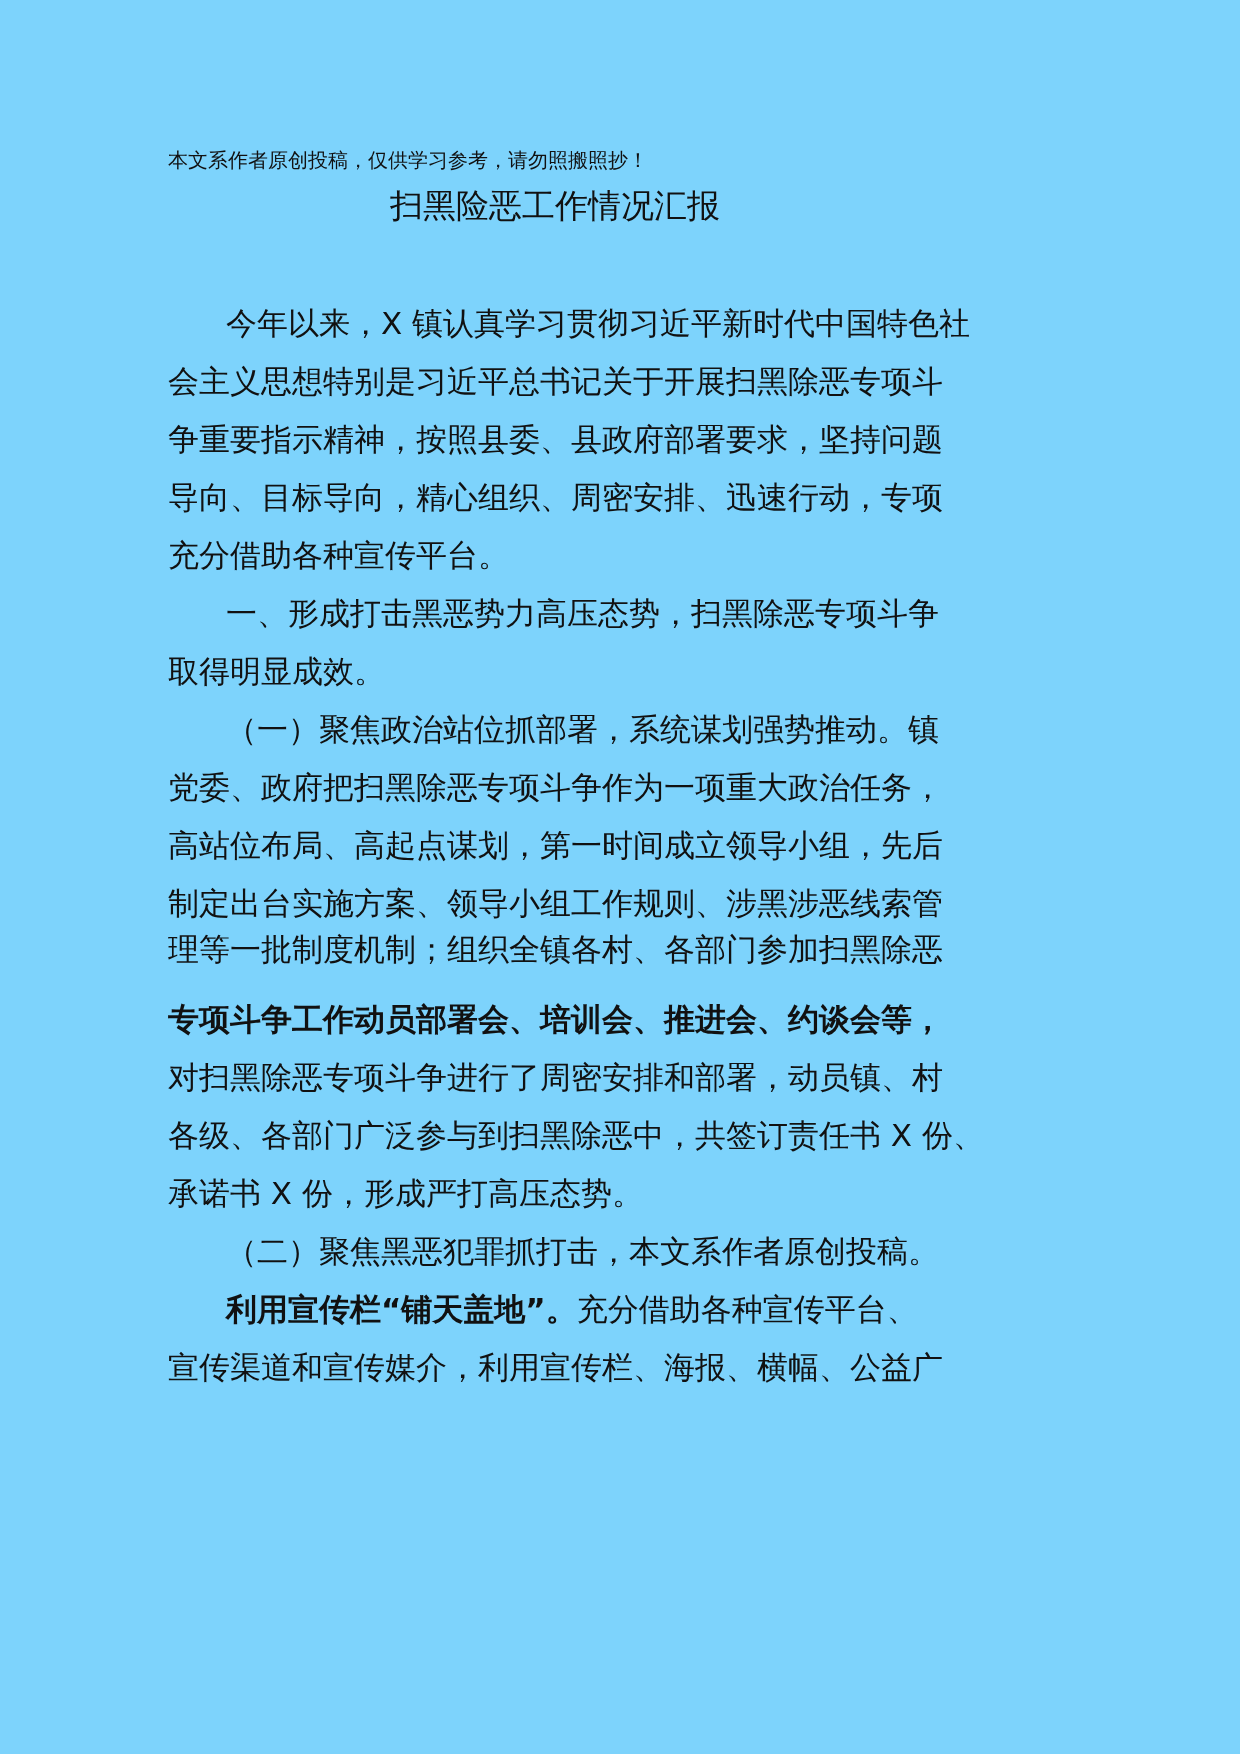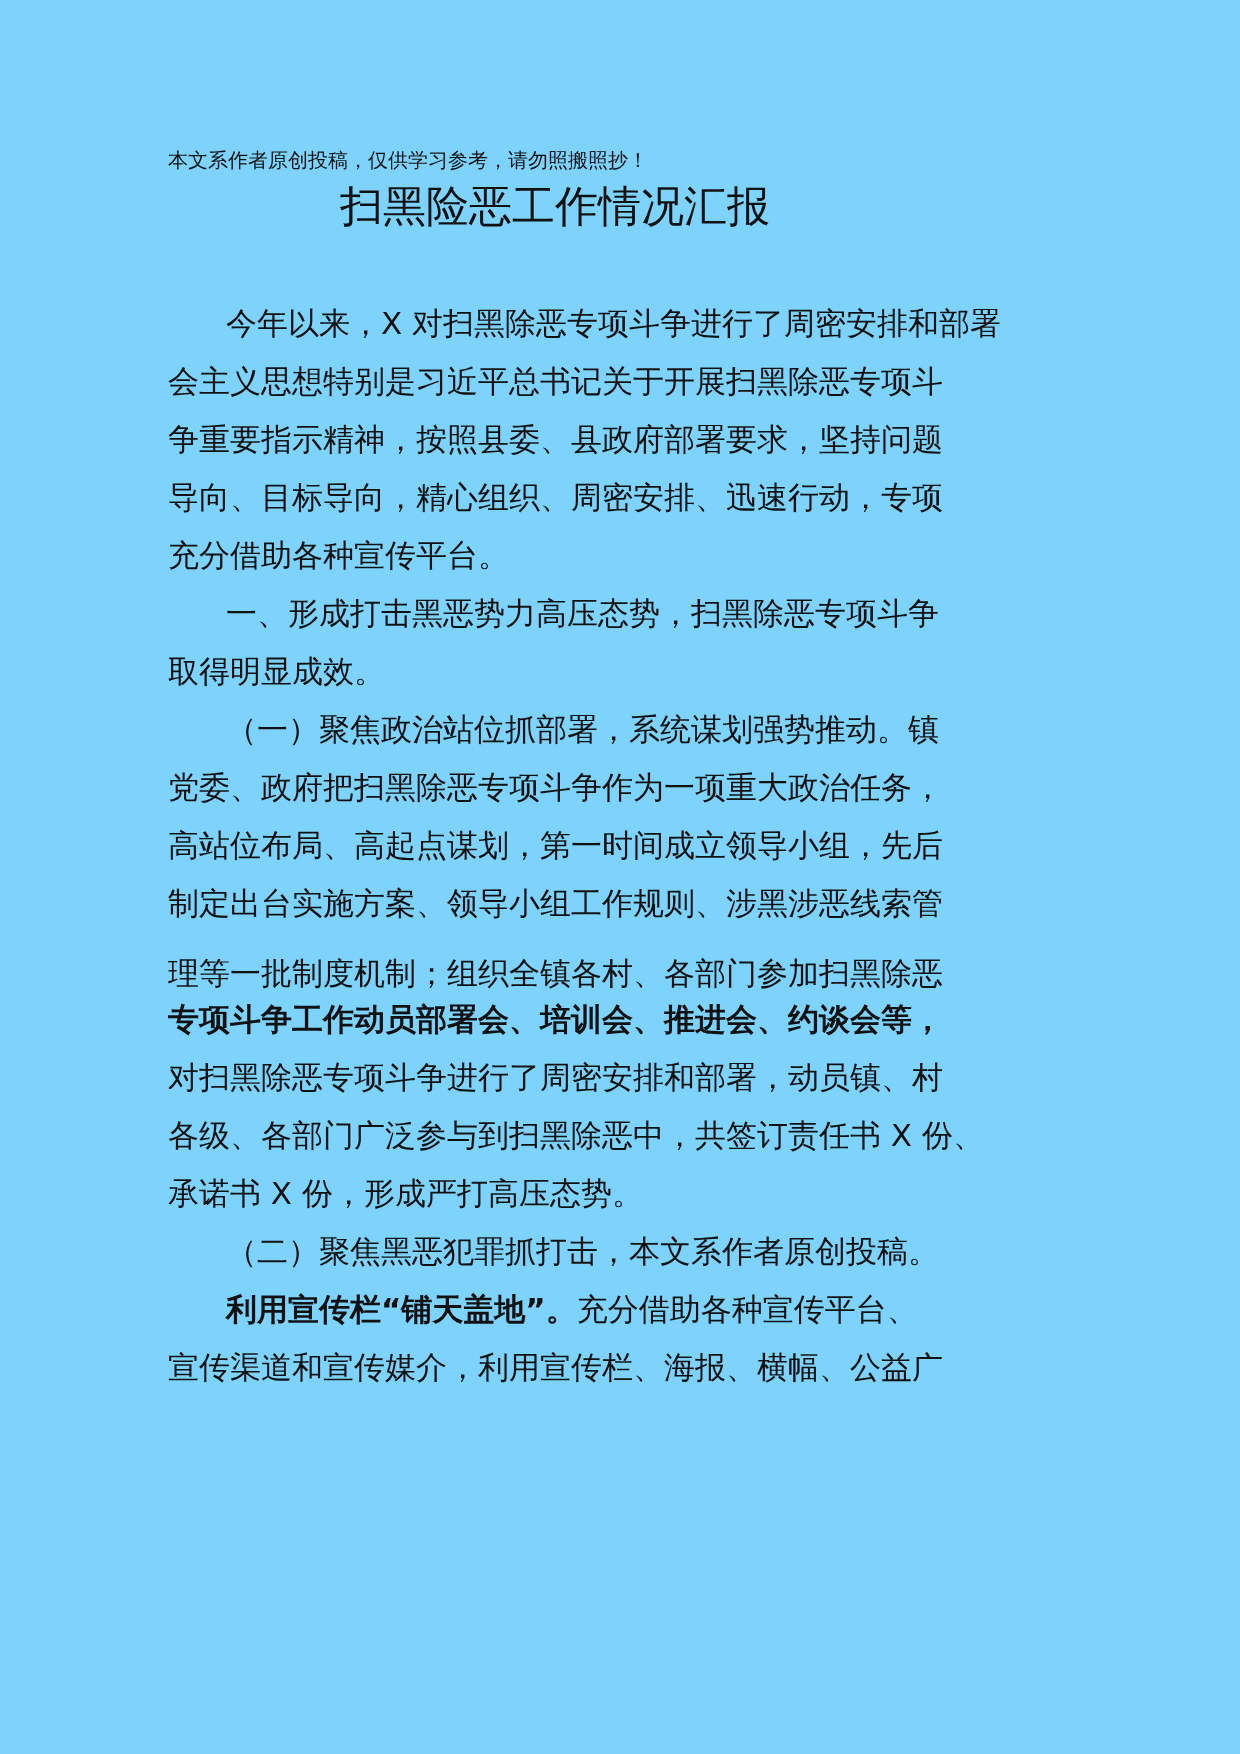--- a/index.html
+++ b/index.html
@@ -31,21 +31,21 @@
       line-height: 30px;
       letter-spacing: 0px;
       white-space: nowrap;
     }
     .title {
       position: absolute;
       left: 0;
       width: 1110px;
       top: 176px;
       text-align: center;
-      font-size: 43px;
+      font-size: 33px;
       line-height: 60px;
       font-weight: normal;
       white-space: nowrap;
       margin: 0;
     }
     .body-text {
       position: absolute;
       left: 168px;
       width: 800px;
       font-size: 31px;
@@ -62,34 +62,34 @@
     }
   </style>
 </head>
 <body>
 
 <div class="page">
   <div class="notice">本文系作者原创投稿，仅供学习参考，请勿照搬照抄！</div>
   <h1 class="title">扫黑险恶工作情况汇报</h1>
 
   <div class="body-text" style="top:0;">
-    <div class="line" style="top:294px;left:58px;">今年以来，X 对扫黑除恶专项斗争进行了周密安排和部署</div>
+    <div class="line" style="top:294px;left:58px;">今年以来，X 镇认真学习贯彻习近平新时代中国特色社</div>
     <div class="line" style="top:352px;">会主义思想特别是习近平总书记关于开展扫黑除恶专项斗</div>
     <div class="line" style="top:410px;">争重要指示精神，按照县委、县政府部署要求，坚持问题</div>
     <div class="line" style="top:468px;">导向、目标导向，精心组织、周密安排、迅速行动，专项</div>
     <div class="line" style="top:526px;">充分借助各种宣传平台。</div>
 
     <div class="line" style="top:584px;left:58px;">一、形成打击黑恶势力高压态势，扫黑除恶专项斗争</div>
     <div class="line" style="top:642px;">取得明显成效。</div>
 
     <div class="line" style="top:700px;left:58px;">（一）聚焦政治站位抓部署，系统谋划强势推动。镇</div>
     <div class="line" style="top:758px;">党委、政府把扫黑除恶专项斗争作为一项重大政治任务，</div>
     <div class="line" style="top:816px;">高站位布局、高起点谋划，第一时间成立领导小组，先后</div>
     <div class="line" style="top:874px;">制定出台实施方案、领导小组工作规则、涉黑涉恶线索管</div>
-    <div class="line" style="top:944px;">理等一批制度机制；组织全镇各村、各部门参加扫黑除恶</div>
+    <div class="line" style="top:920px;">理等一批制度机制；组织全镇各村、各部门参加扫黑除恶</div>
     <div class="line" style="top:990px;font-weight:bold;">专项斗争工作动员部署会、培训会、推进会、约谈会等，</div>
     <div class="line" style="top:1048px;">对扫黑除恶专项斗争进行了周密安排和部署，动员镇、村</div>
     <div class="line" style="top:1106px;">各级、各部门广泛参与到扫黑除恶中，共签订责任书 X 份、</div>
     <div class="line" style="top:1164px;">承诺书 X 份，形成严打高压态势。</div>
 
     <div class="line" style="top:1222px;left:58px;">（二）聚焦黑恶犯罪抓打击，本文系作者原创投稿。</div>
 
     <div class="line" style="top:1280px;left:58px;">
       <span class="bold">利用宣传栏“铺天盖地”。</span><span>充分借助各种宣传平台、</span>
     </div>

